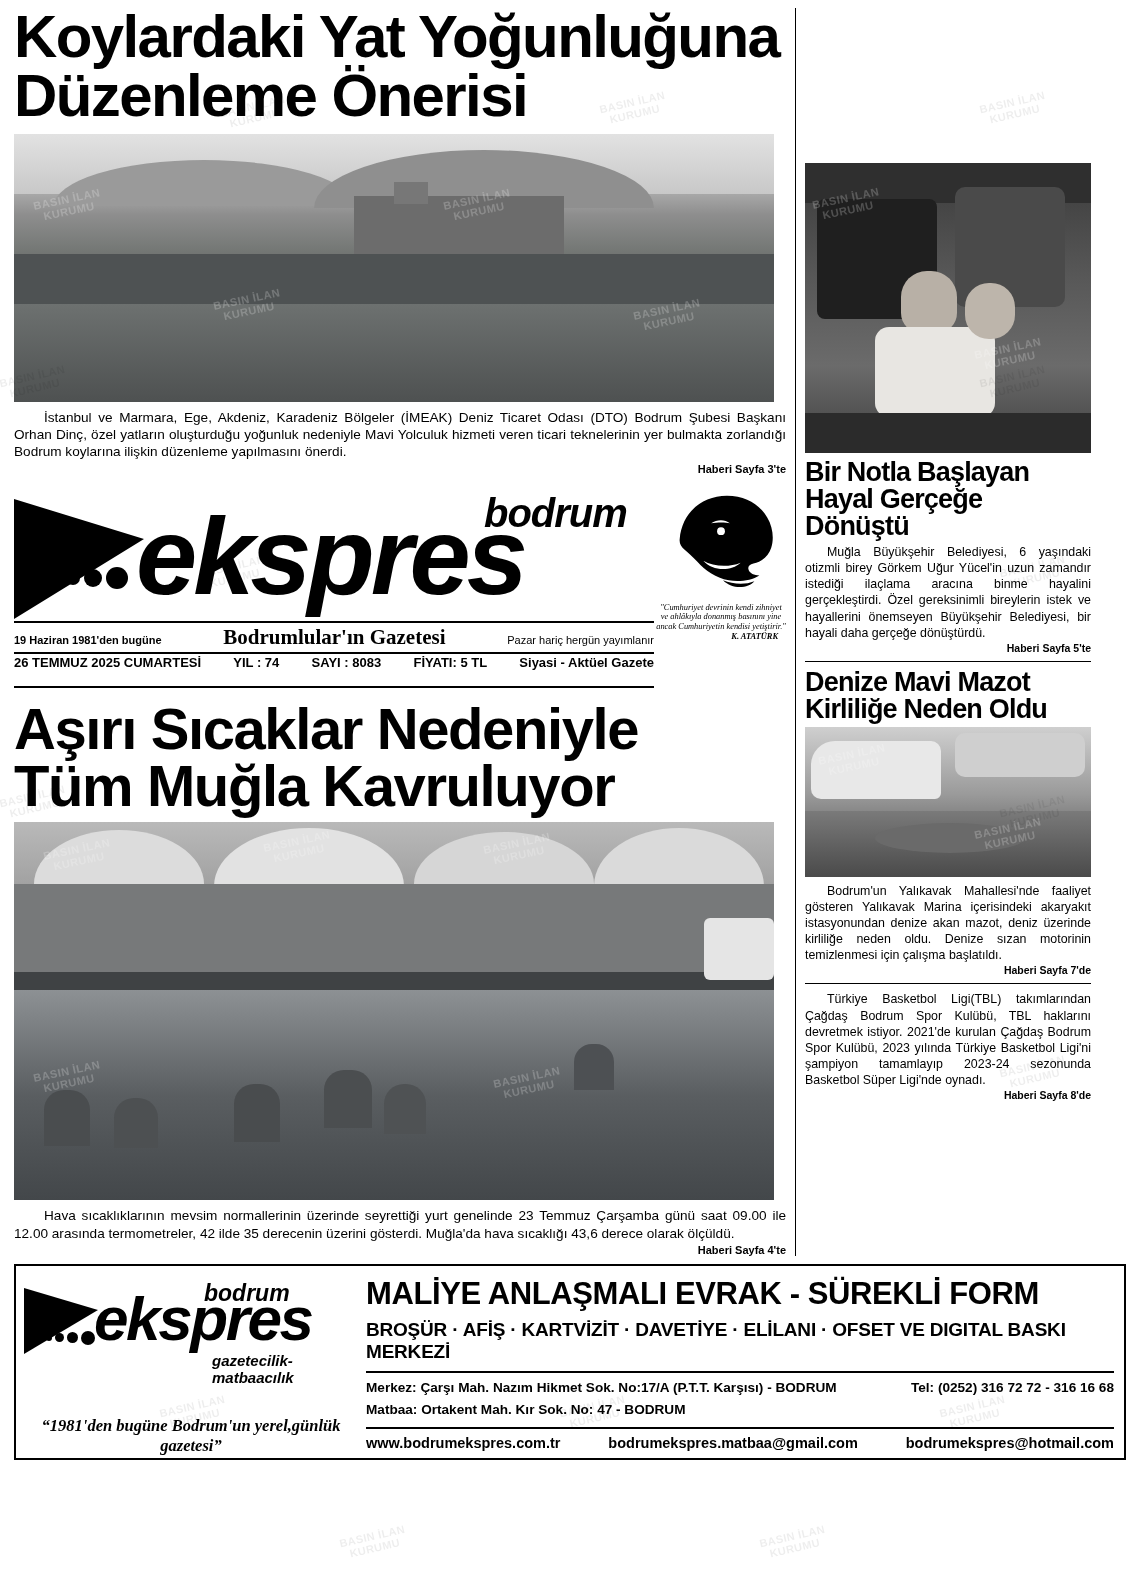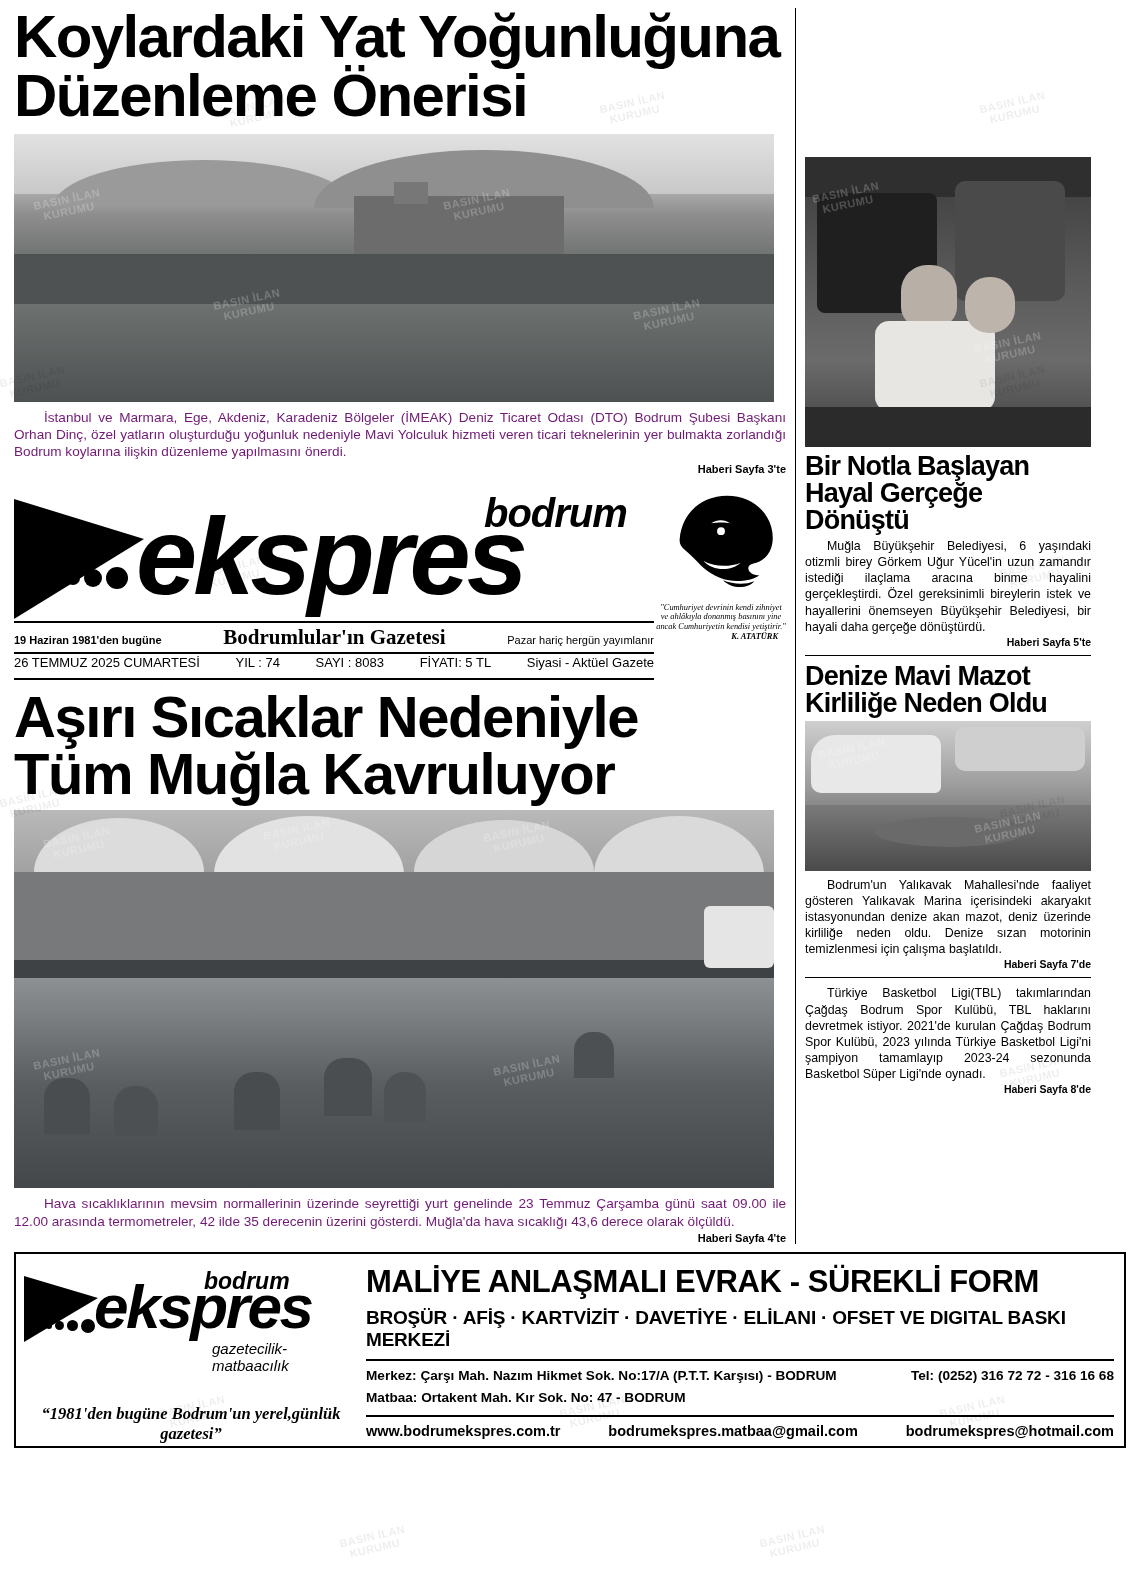--- a/index.html
+++ b/index.html
@@ -77,29 +77,29 @@
     font-weight: bold;
     font-size: 60px;
     line-height: 0.98;
     letter-spacing: -1.6px;
     margin: 0 0 8px 0;
     padding: 0;
   }
   h1.lead.second {
     font-size: 58px;
     letter-spacing: -1.4px;
-    margin-top: 4px;
+    margin-top: 16px;
   }
 
   .maintext {
     font-size: 13.6px;
     line-height: 1.28;
     text-align: justify;
     margin-top: 7px;
-    color: #701a75;
+    color: #000000;
   }
   .maintext .indent { padding-left: 30px; }
   .haberi {
     font-size: 11px;
     font-weight: bold;
     text-align: right;
     margin-top: 2px;
   }
 
   
@@ -174,23 +174,23 @@
   }
   .mast-sub .freq { font-size: 11px; }
   .mast-info {
     position: absolute;
     left: 0px;
     top: 170px;
     width: 640px;
     display: flex;
     justify-content: space-between;
     font-size: 13px;
-    font-weight: normal;
+    font-weight: bold;
     border-bottom: 2px solid #000;
-    padding-bottom: 8px;
+    padding-bottom: 16px;
   }
   .ataturk {
     position: absolute;
     right: 0px;
     top: 0px;
     width: 130px;
     text-align: center;
   }
   .ataturk-sil {
     width: 118px; height: 112px;
@@ -289,21 +289,21 @@
     background: #000;
     border-radius: 50%;
     margin-right: 3px;
     vertical-align: middle;
   }
   .ad-sub {
     position: absolute;
     left: 196px;
     top: 86px;
     font-size: 15px;
-    font-weight: normal;
+    font-weight: bold;
     font-style: italic;
   }
   .ad-slogan {
     position: absolute;
     left: 10px;
     top: 150px;
     width: 330px;
     text-align: center;
     font-family: "Liberation Serif", serif;
     font-style: italic;

